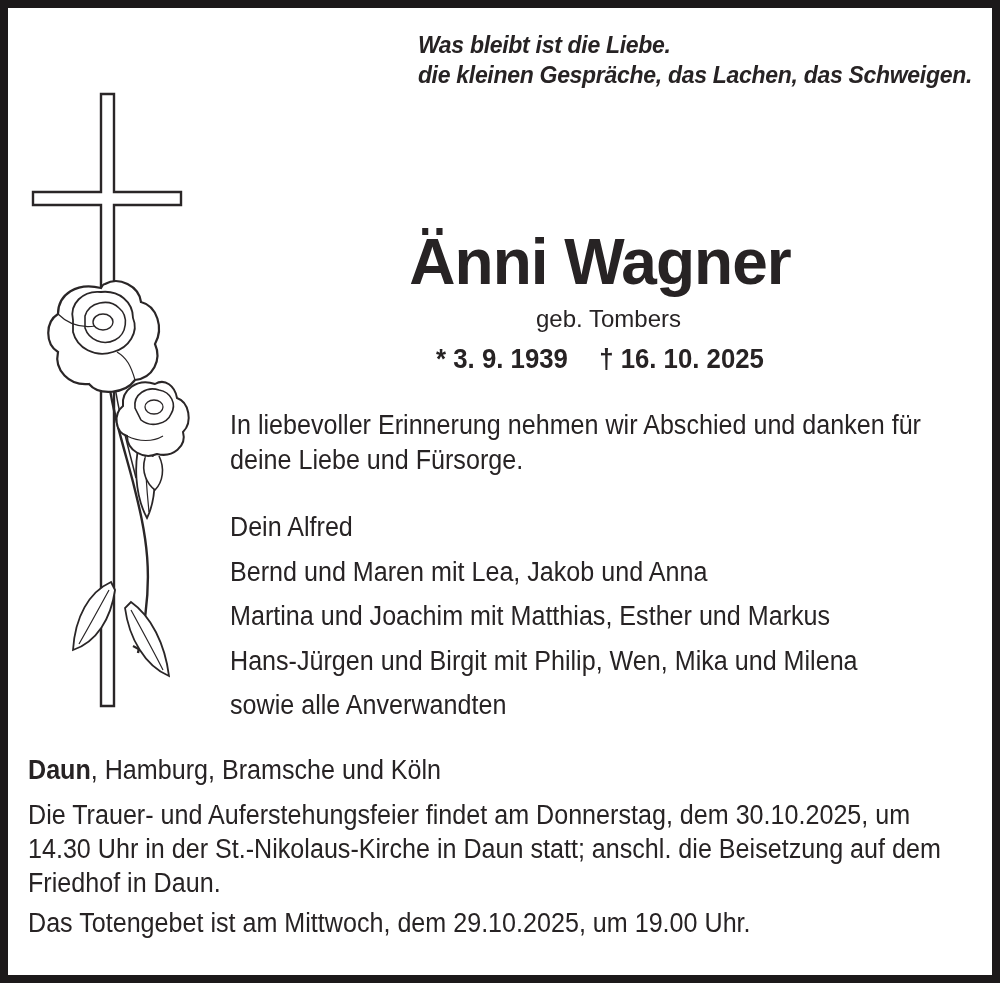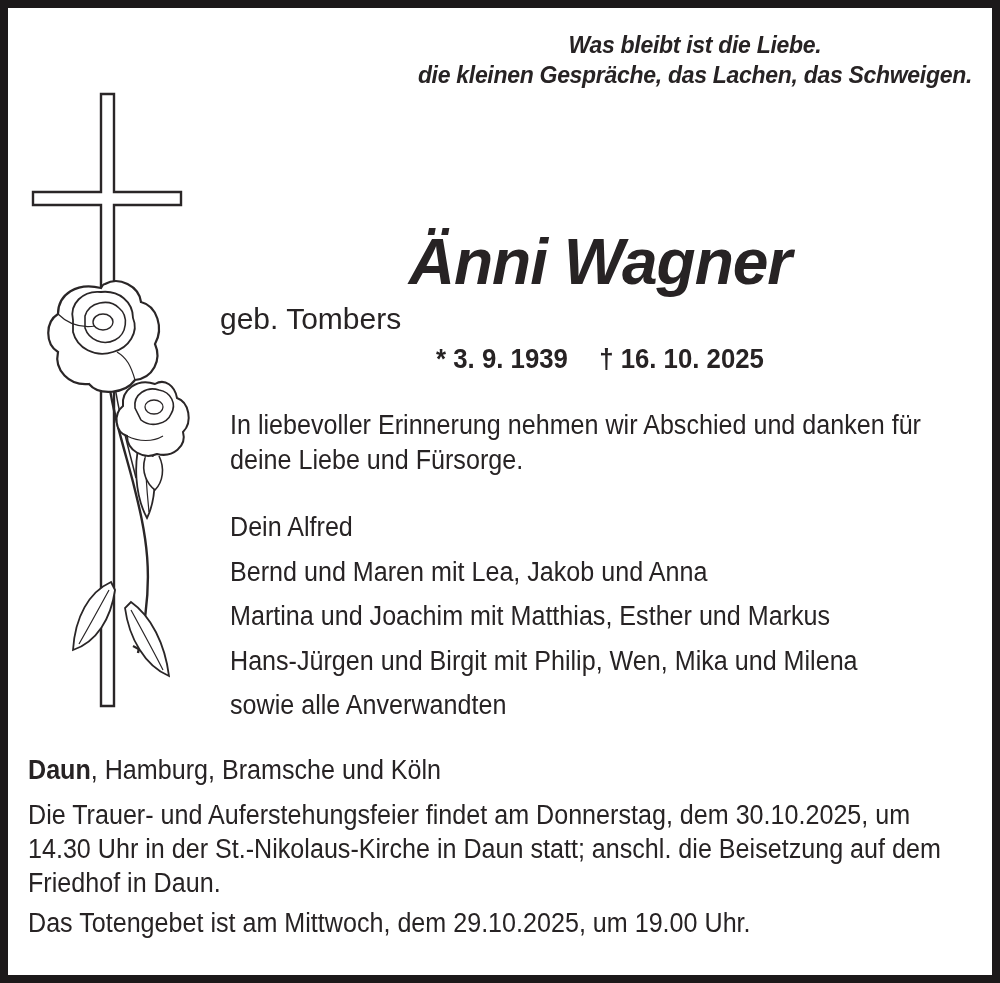--- a/index.html
+++ b/index.html
@@ -9,44 +9,43 @@
     background:#ffffff;
     border:8px solid #1c191a;
     position:relative;
     overflow:hidden;
     font-family:"Liberation Sans", sans-serif;
     color:#272324;
   }
   .abs { position:absolute; }
   .poem {
     top:22px; right:20px;
-    text-align:center;
+    text-align:left;
     font-style:italic;
     font-weight:700;
     font-size:23px;
     line-height:30px;
     letter-spacing:-0.3px;
   }
   .poem .line { white-space:nowrap; }
   .artwork-box { left:7px; top:64px; width:200px; height:650px; }
   .artwork-box svg { width:100%; height:100%; }
   .name {
     left:222px; right:22px; top:219px;
     text-align:center;
     font-size:64px;
     font-weight:700;
     line-height:70px;
     letter-spacing:-1px;
     white-space:nowrap;
-    font-style:italic;
   }
   .maiden {
-    left:212px; right:22px; top:296px;
-    text-align:left;
-    font-size:30px;
+    left:239px; right:22px; top:296px;
+    text-align:center;
+    font-size:24px;
     line-height:30px;
   }
   .dates {
     left:222px; right:22px; top:335px;
     display:flex;
     justify-content:center;
     gap:34px;
     font-size:28px;
     font-weight:700;
     line-height:32px;

